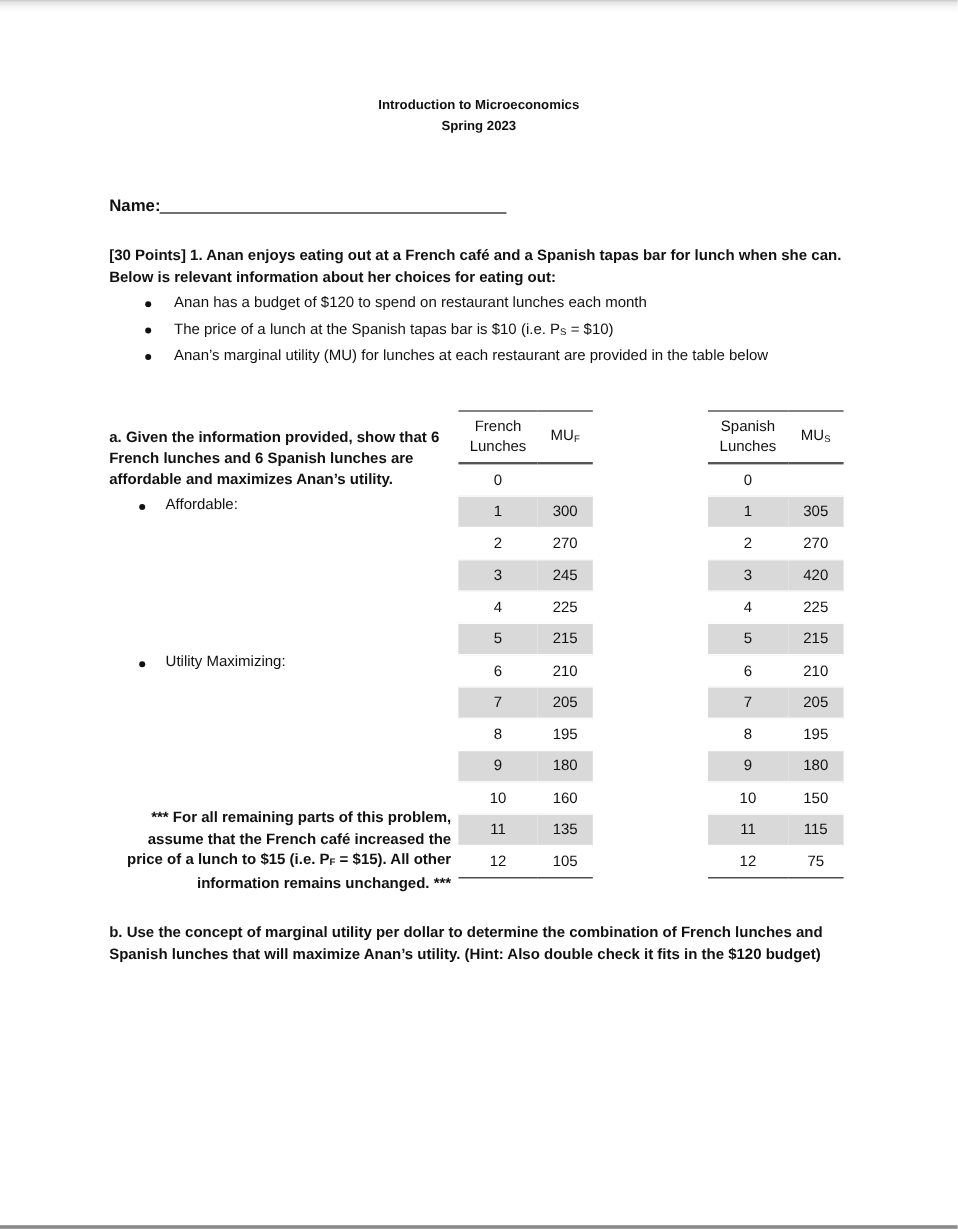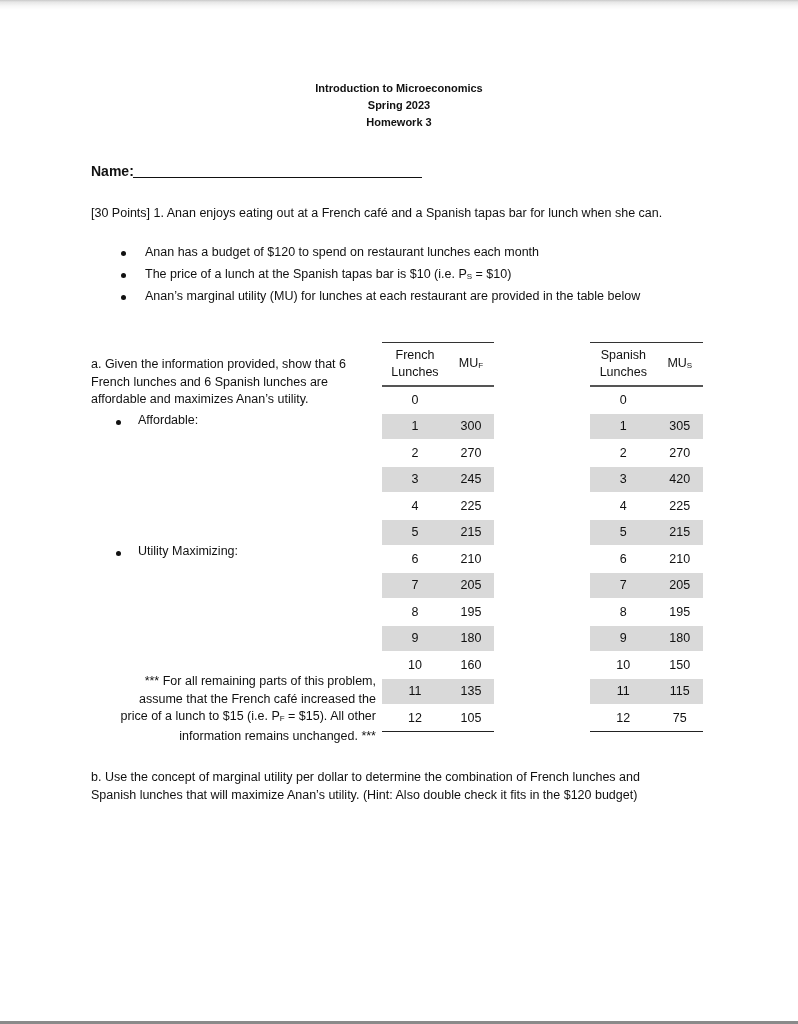--- a/index.html
+++ b/index.html
@@ -17,21 +17,21 @@
       position: absolute; left: 0; top: 1021px; width: 798px; height: 3px;
       background: #8a8a8a;
     }
     .abs { position: absolute; }
     .header {
       left: 0; width: 798px; top: 80px; text-align: center;
       font-weight: bold; font-size: 11px; line-height: 17px;
     }
     .name-label { left: 91px; top: 163px; font-weight: bold; font-size: 14px; }
     .name-line { left: 133px; top: 177px; width: 289px; height: 1px; background: #111; }
-    .para { font-size: 12.5px; line-height: 17.5px; }
+    .para { font-size: 12.5px; line-height: 17.5px; font-weight: bold; }
     .q-intro { left: 91px; top: 205px; width: 620px; }
     .bullets { left: 91px; top: 244px; width: 640px; }
     .bullet-row { position: relative; height: 22px; font-size: 12.5px; line-height: 17.5px; }
     .bullet-dot { position: absolute; left: 30px; top: 7px; width: 5px; height: 5px; border-radius: 50%; background: #111; }
     .bullet-text { position: absolute; left: 54px; top: 0; white-space: nowrap; }
     .sub { font-size: 8px; vertical-align: -1px; }
     .part-a { left: 91px; top: 356px; width: 285px; }
     .sub-bullet { position: absolute; font-size: 12.5px; }
     .sub-bullet .bullet-dot { left: 0; top: 7px; }
     .sub-bullet .label { position: absolute; left: 22px; top: 0; white-space: nowrap; }
@@ -54,28 +54,28 @@
     .c2 { width: 46px; }
   </style>
 </head>
 <body>
 
 <div class="top-shadow"></div>
 
 <div class="abs header">
   <div>Introduction to Microeconomics</div>
   <div>Spring 2023</div>
-  <div>Homework 3</div>
 </div>
 
 <div class="abs name-label">Name:</div>
 <div class="abs name-line"></div>
 
 <div class="abs para q-intro">
   <div>[30 Points]  1.  Anan enjoys eating out at a French café and a Spanish tapas bar for lunch when she can.</div>
+  <div>Below is relevant information about her choices for eating out:</div>
 </div>
 
 <div class="abs bullets">
   <div class="bullet-row">
     <span class="bullet-dot"></span>
     <span class="bullet-text">Anan has a budget of $120 to spend on restaurant lunches each month</span>
   </div>
   <div class="bullet-row">
     <span class="bullet-dot"></span>
     <span class="bullet-text"><span>The price of a lunch at the Spanish tapas bar is $10 (i.e. P</span><span class="sub">S</span><span> = $10)</span></span>

